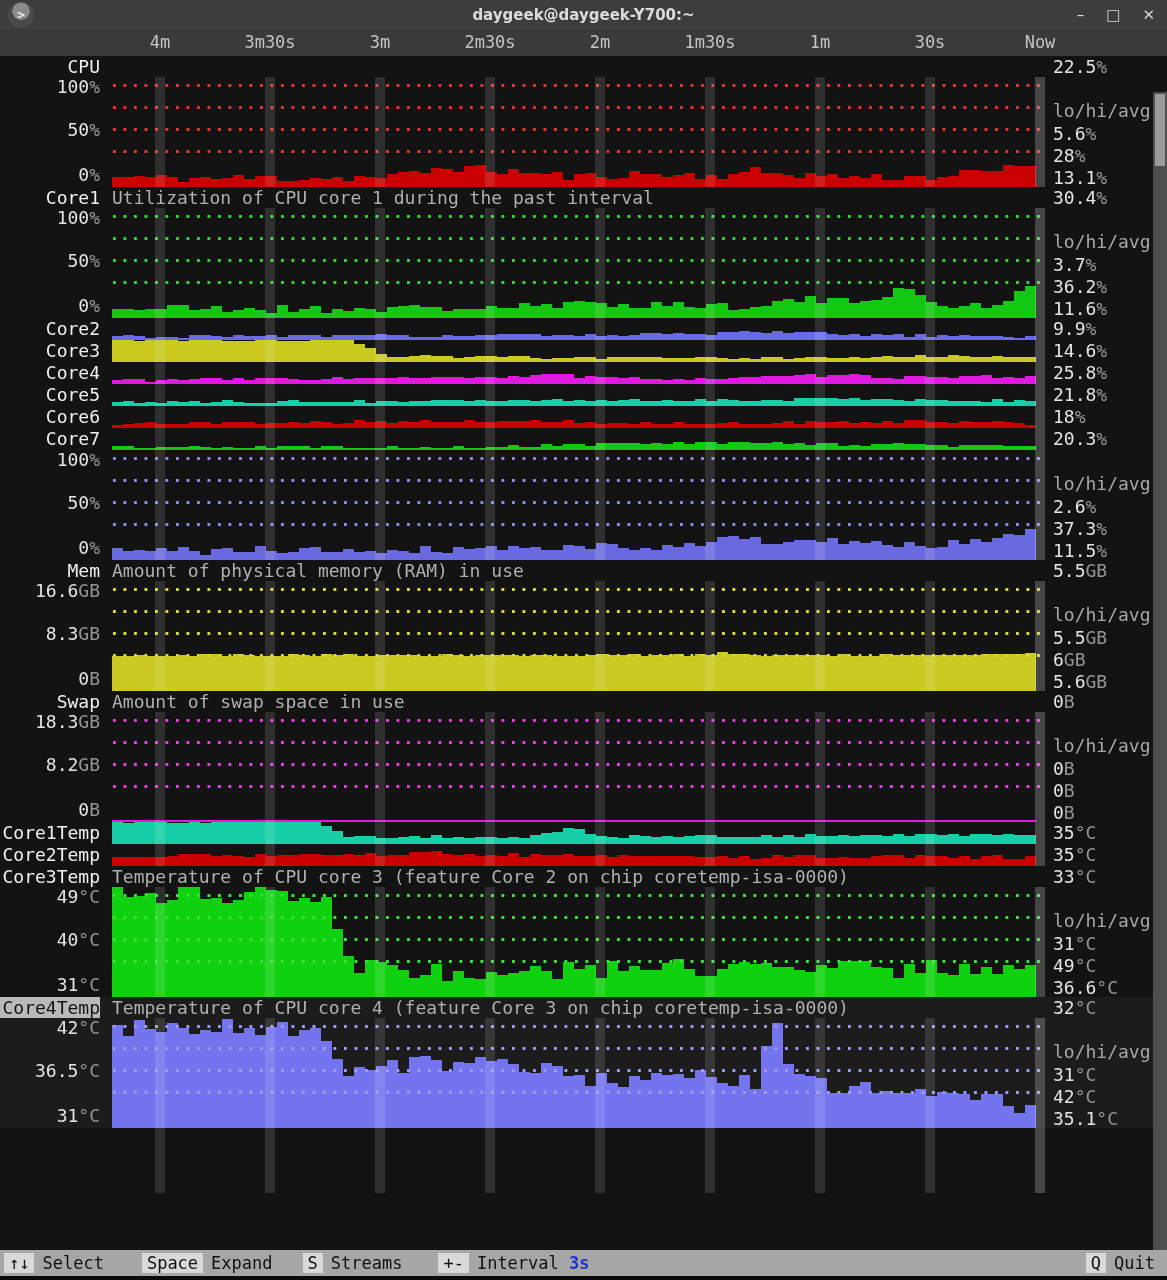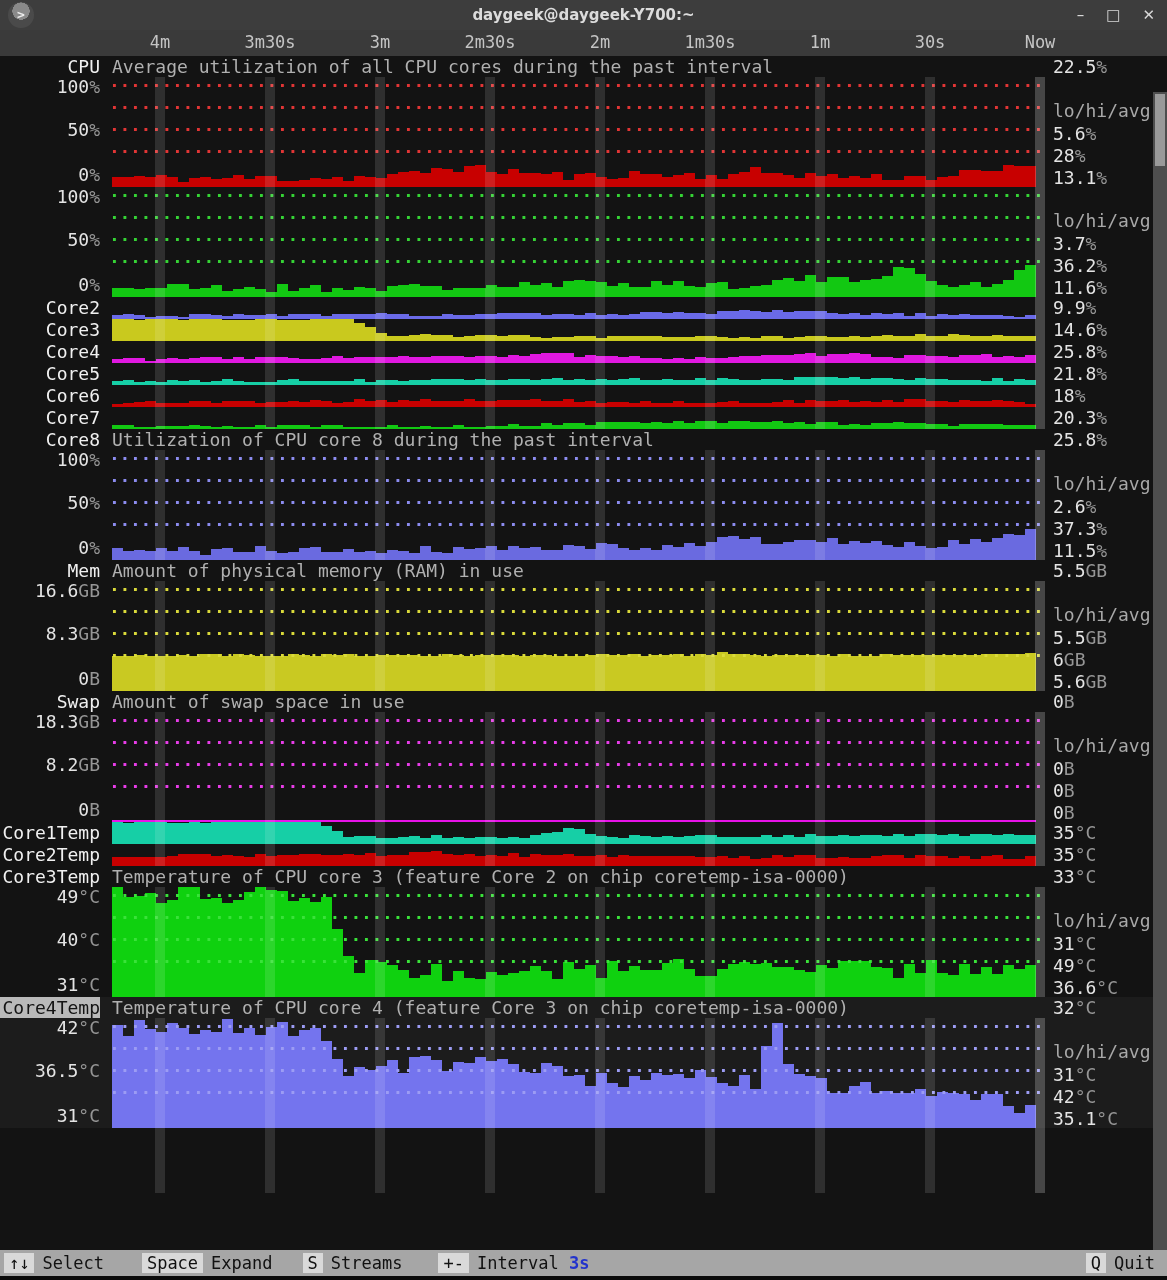--- a/index.html
+++ b/index.html
@@ -79,21 +79,20 @@
       <div class="tick" style="left: 555px; width: 90px;">2m</div>
       <div class="tick" style="left: 665px; width: 90px;">1m30s</div>
       <div class="tick" style="left: 775px; width: 90px;">1m</div>
       <div class="tick" style="left: 885px; width: 90px;">30s</div>
       <div class="tick" style="left: 995px; width: 90px;">Now</div>
     </div>
   <div id="charts">
       <div class="section" style="--c: #c80000; --dc: #e23535;">
         <div class="hdr">
           <div class="g">CPU</div>
-          <div class="desc">Average utilization of all CPU cores during the past interval</div>
           <div class="vcell" style="top: 0px;"><span>22.5</span><span class="unit">%</span></div>
         </div>
         <div class="plot">
           <div class="ylab" style="top: 1px;"><span>100</span><span class="unit">%</span></div>
           <div class="ylab" style="top: 44px;"><span>50</span><span class="unit">%</span></div>
           <div class="ylab" style="top: 89px;"><span>0</span><span class="unit">%</span></div>
           <div class="dotrow" style="top: 6px;"></div>
           <div class="dotrow" style="top: 28px;"></div>
           <div class="dotrow" style="top: 50px;"></div>
           <div class="dotrow" style="top: 72px;"></div>
@@ -192,20 +191,25 @@
           <div class="stripe" style="left: 375px;"></div>
           <div class="stripe" style="left: 485px;"></div>
           <div class="stripe" style="left: 595px;"></div>
           <div class="stripe" style="left: 705px;"></div>
           <div class="stripe" style="left: 815px;"></div>
           <div class="stripe" style="left: 925px;"></div>
           <div class="stripe now" style="left: 1035px;"></div>
         </div>
       </div>
       <div class="section" style="--c: #12c812; --dc: #35d435;">
+        <div class="hdr">
+          <div class="g">Core1</div>
+          <div class="desc">Utilization of CPU core 1 during the past interval</div>
+          <div class="vcell" style="top: 0px;"><span>30.4</span><span class="unit">%</span></div>
+        </div>
         <div class="plot">
           <div class="ylab" style="top: 1px;"><span>100</span><span class="unit">%</span></div>
           <div class="ylab" style="top: 44px;"><span>50</span><span class="unit">%</span></div>
           <div class="ylab" style="top: 89px;"><span>0</span><span class="unit">%</span></div>
           <div class="dotrow" style="top: 6px;"></div>
           <div class="dotrow" style="top: 28px;"></div>
           <div class="dotrow" style="top: 50px;"></div>
           <div class="dotrow" style="top: 72px;"></div>
           <div class="barbox">
             <div class="bar" style="height: 9px;"></div>
@@ -896,25 +900,20 @@
         <div class="stripe" style="left: 265px;"></div>
         <div class="stripe" style="left: 375px;"></div>
         <div class="stripe" style="left: 485px;"></div>
         <div class="stripe" style="left: 595px;"></div>
         <div class="stripe" style="left: 705px;"></div>
         <div class="stripe" style="left: 815px;"></div>
         <div class="stripe" style="left: 925px;"></div>
         <div class="stripe now" style="left: 1035px;"></div>
       </div>
       <div class="section" style="--c: #6a6ae0; --dc: #8c8cf0;">
-        <div class="hdr">
-          <div class="g">Core8</div>
-          <div class="desc">Utilization of CPU core 8 during the past interval</div>
-          <div class="vcell" style="top: 0px;"><span>25.8</span><span class="unit">%</span></div>
-        </div>
         <div class="plot">
           <div class="ylab" style="top: 1px;"><span>100</span><span class="unit">%</span></div>
           <div class="ylab" style="top: 44px;"><span>50</span><span class="unit">%</span></div>
           <div class="ylab" style="top: 89px;"><span>0</span><span class="unit">%</span></div>
           <div class="dotrow" style="top: 6px;"></div>
           <div class="dotrow" style="top: 28px;"></div>
           <div class="dotrow" style="top: 50px;"></div>
           <div class="dotrow" style="top: 72px;"></div>
           <div class="barbox">
             <div class="bar" style="height: 12px;"></div>

